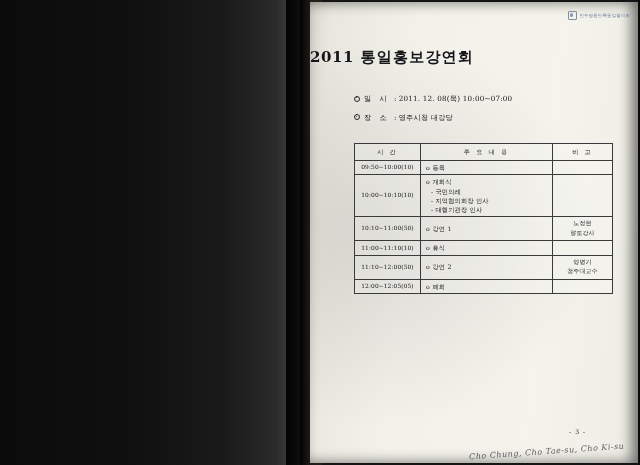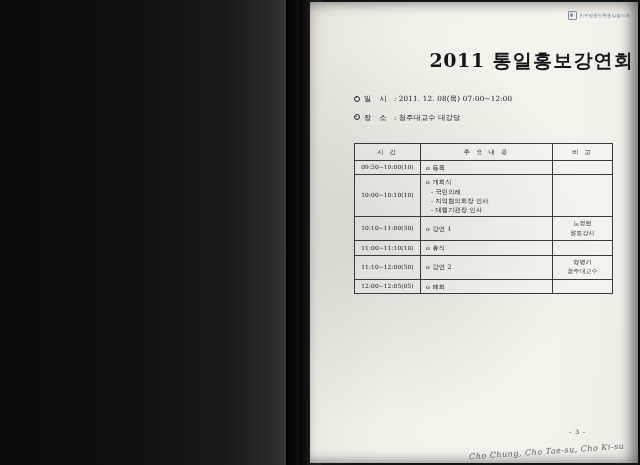--- a/index.html
+++ b/index.html
@@ -85,22 +85,22 @@
     width: 3.6px; height: 3.6px;
     background: #8a9ab3;
     border-radius: 50%;
   }
   
   .doc-title {
     position: absolute;
     left: 0;
     right: 4px;
     top: 46px;
-    text-align: right;
-    font-size: 19px;
+    text-align: left;
+    font-size: 15px;
     color: #16161a;
     letter-spacing: 1.2px;
     font-weight: 700;
     font-family: "DejaVu Serif", serif;
   }
   .doc-title .yr {
     letter-spacing: 0.6px;
   }
   
   .info {
@@ -242,27 +242,27 @@
     <div class="doc-title">
       <span class="yr">2011</span>
       <span>통일홍보강연회</span>
     </div>
 
     <div class="info">
       <div class="info-row">
         <span class="bullet"></span>
         <span class="info-label">일  시</span>
         <span class="info-sep">:</span>
-        <span class="info-val">2011. 12. 08(목) 07:00~12:00</span>
+        <span class="info-val">2011. 12. 08(목) 10:00~07:00</span>
       </div>
       <div class="info-row">
         <span class="bullet"></span>
         <span class="info-label">장  소</span>
         <span class="info-sep">:</span>
-        <span class="info-val">청주대교수 대강당</span>
+        <span class="info-val">영주시청 대강당</span>
       </div>
     </div>
 
     <table class="sched">
       <colgroup>
         <col class="col-time">
         <col class="col-main">
         <col class="col-note">
       </colgroup>
       <thead>

